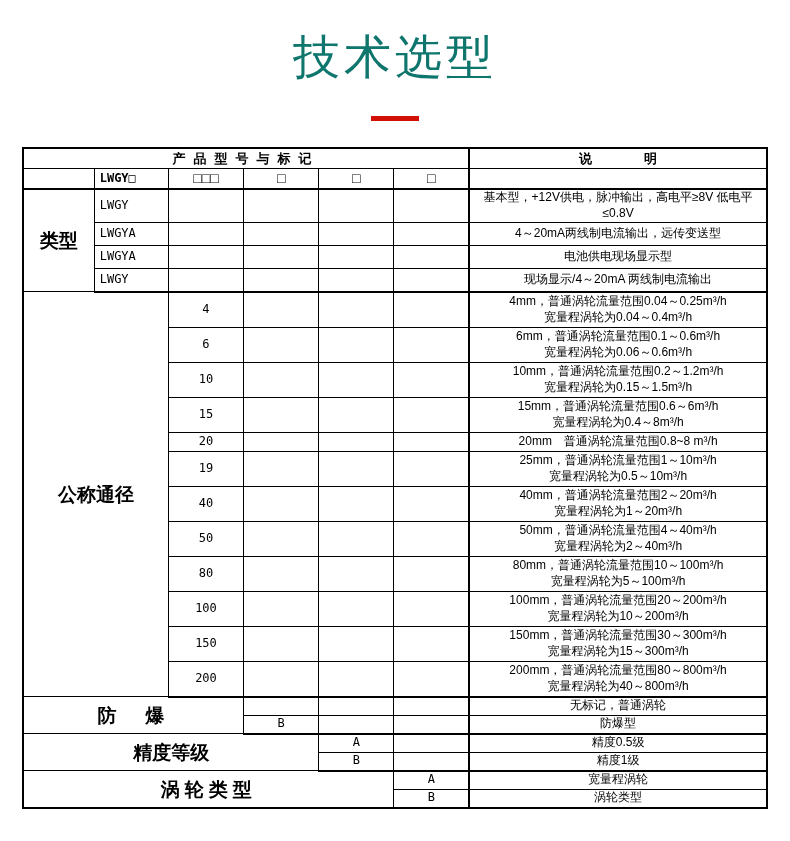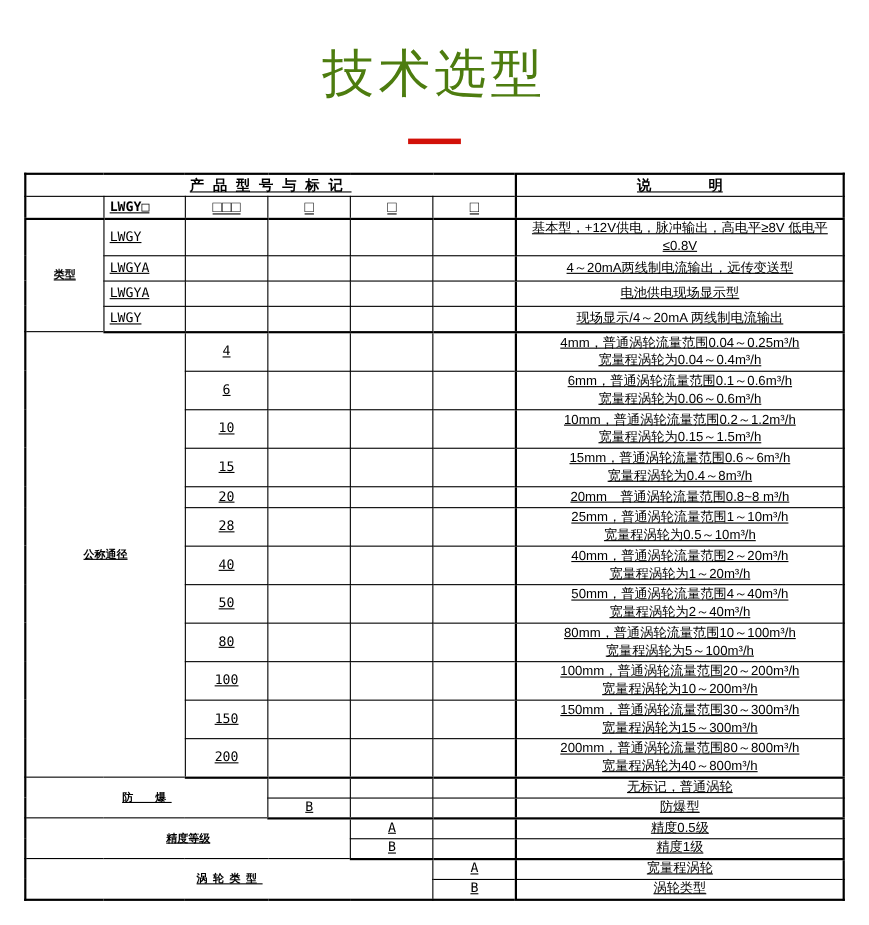--- a/index.html
+++ b/index.html
@@ -1,24 +1,24 @@
 <!DOCTYPE html>
 <html><head>
 <meta charset="utf-8">
 <style>
   html,body{margin:0;padding:0;background:#ffffff;}
   body{width:790px;height:841px;overflow:hidden;font-family:"Liberation Sans",sans-serif;color:#000;}
-  .title{margin-top:36px;text-align:center;font-size:47px;font-weight:500;letter-spacing:4px;color:#4d7c0f;}
+  .title{margin-top:26px;text-align:center;font-size:47px;font-weight:500;letter-spacing:4px;color:#0f766e;}
   .accent{width:48px;height:5px;margin:27px auto 0 auto;}
-  .table-wrap{margin:26px 22px 0 22px;text-decoration:underline;}
+  .table-wrap{margin:26px 22px 0 22px;}
   table{border-collapse:collapse;width:746px;table-layout:fixed;border:2px solid #000;}
   td{border:1px solid #000;padding:0 2px;font-size:12px;line-height:1.32;text-align:center;vertical-align:middle;overflow:hidden;}
   td.desc{border-left-width:2px;}
   tr.thick td{border-bottom-width:2px;}
-  td.lbl{font-weight:bold;font-size:10px;}
+  td.lbl{font-weight:bold;font-size:19px;}
   td.lbl.sp{letter-spacing:5px;}
   td.hdr{font-weight:bold;font-size:13px;}
   td.hdr.sp{letter-spacing:8px;}
   td.code{font-family:"DejaVu Sans Mono",monospace;text-align:left;padding-left:5px;font-size:12px;}
   td.code.bold{font-weight:bold;}
   td.mark{font-family:"DejaVu Sans Mono",monospace;font-size:12px;}
   td.boxes{font-size:14px;}
   tr.h19 td{height:19px;}
   tr.h31 td{height:31px;}
   tr.h22 td{height:22px;}
@@ -138,21 +138,21 @@
   <tr class="h18">
     <td class="mark">20</td>
     <td></td>
           <td></td>
           <td></td>
     <td class="desc">
       <div>20mm　普通涡轮流量范围0.8~8 m³/h</div>
     </td>
   </tr>
   <tr class="h34">
-    <td class="mark">28</td>
+    <td class="mark">19</td>
     <td></td>
           <td></td>
           <td></td>
     <td class="desc">
       <div>25mm，普通涡轮流量范围1～10m³/h</div>
       <div>宽量程涡轮为0.5～10m³/h</div>
     </td>
   </tr>
   <tr class="h34">
     <td class="mark">40</td>

